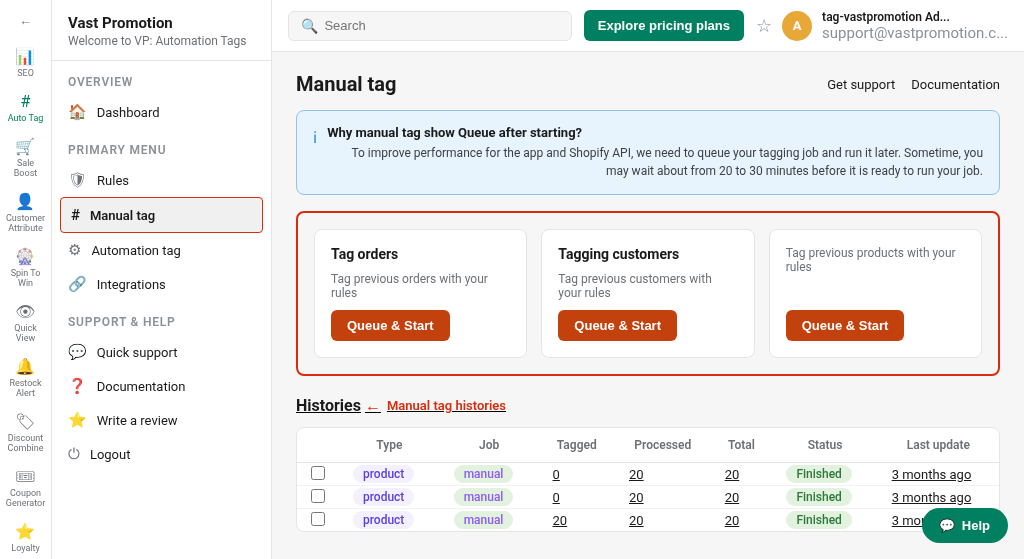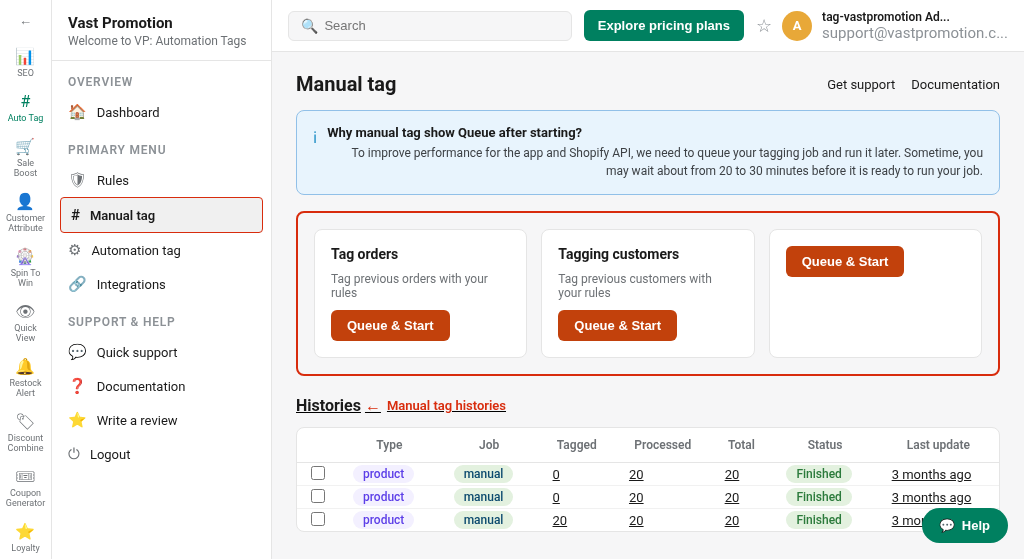--- a/index.html
+++ b/index.html
@@ -272,21 +272,21 @@
     input[type="checkbox"] { width: 14px; height: 14px; cursor: pointer; }
 
     .tag-badge {
       display: inline-block;
       padding: 2px 10px;
       border-radius: 12px;
       font-size: 12px;
       font-weight: 500;
     }
     .tag-product { background: #f3f0ff; color: #5c3ee8; }
-    .tag-manual { background: #e3f1df; color: #0c4a6e; }
+    .tag-manual { background: #e3f1df; color: #8b5cf6; }
     .tag-finished { background: #e3f1df; color: #2b7a3b; }
 
     
     .help-btn {
       position: fixed;
       bottom: 16px;
       right: 16px;
       background: #008060;
       color: #fff;
       border: none;
@@ -438,20 +438,21 @@
         <div class="card-title">Tag orders</div>
         <div class="card-desc">Tag previous orders with your rules</div>
         <button class="queue-btn">Queue &amp; Start</button>
       </div>
       <div class="card">
         <div class="card-title">Tagging customers</div>
         <div class="card-desc">Tag previous customers with your rules</div>
         <button class="queue-btn">Queue &amp; Start</button>
       </div>
       <div class="card">
+        <div class="card-desc">Tag previous products with your rules</div>
         <button class="queue-btn">Queue &amp; Start</button>
       </div>
     </div>
 
     <div class="histories-header">
       <span class="histories-title">Histories</span>
       <div class="histories-arrow">
         <span style="font-size:16px;">←</span>
         <span>Manual tag histories</span>
       </div>

